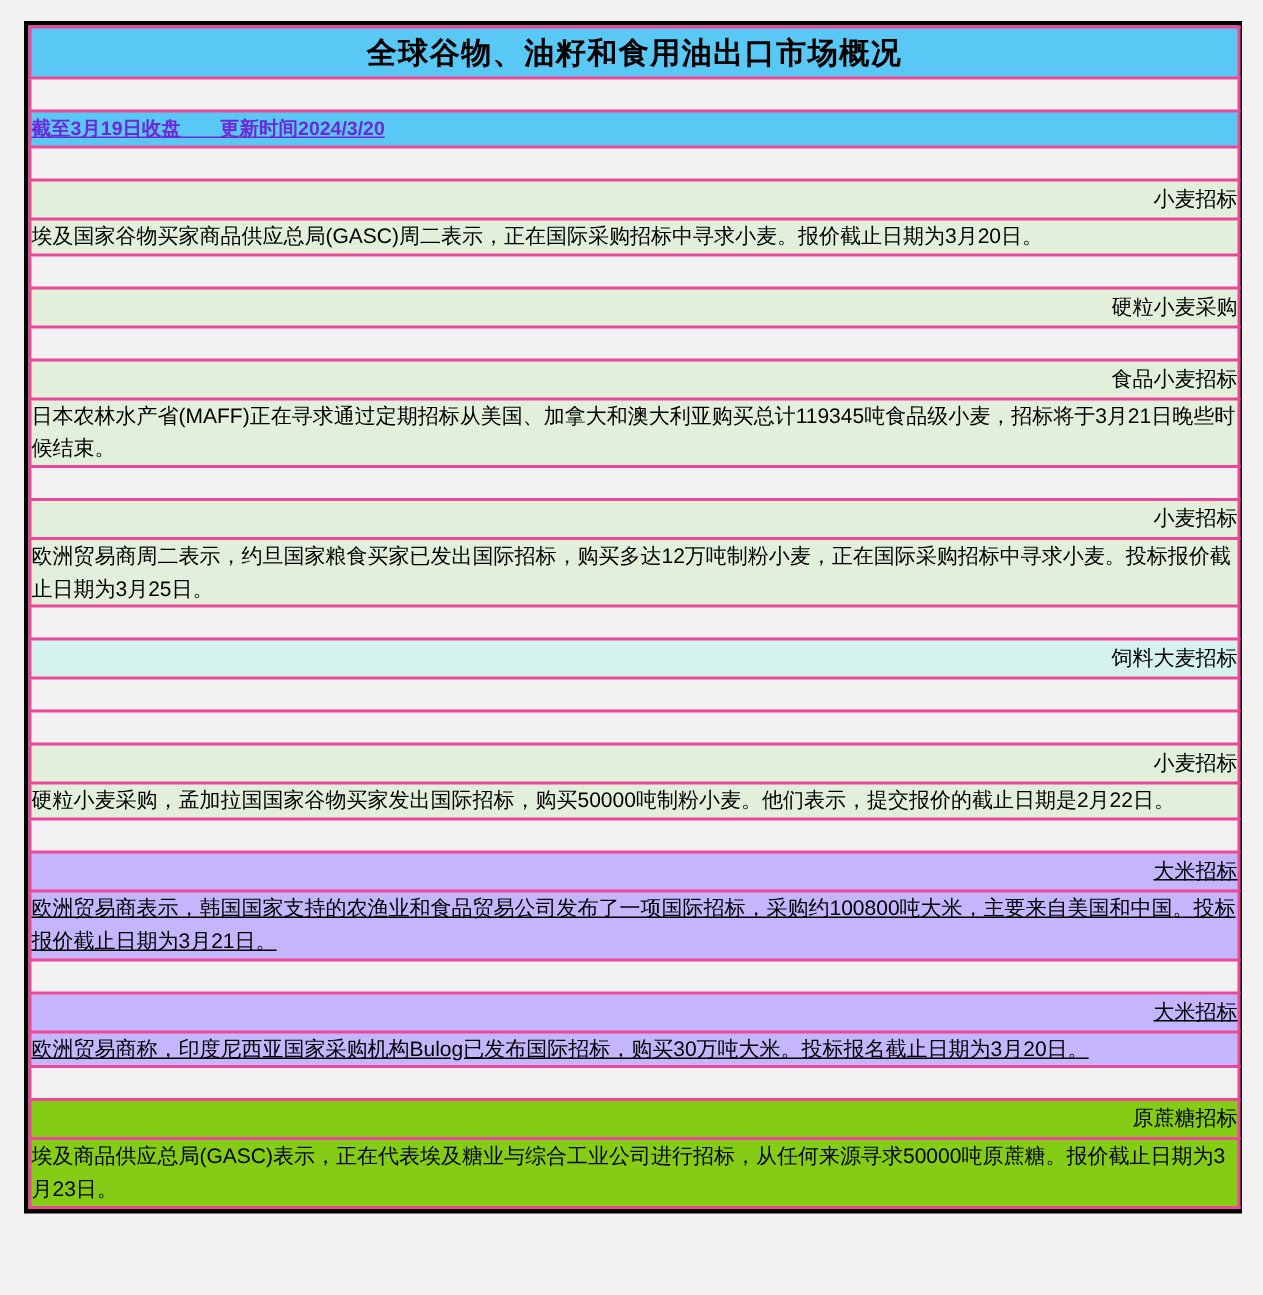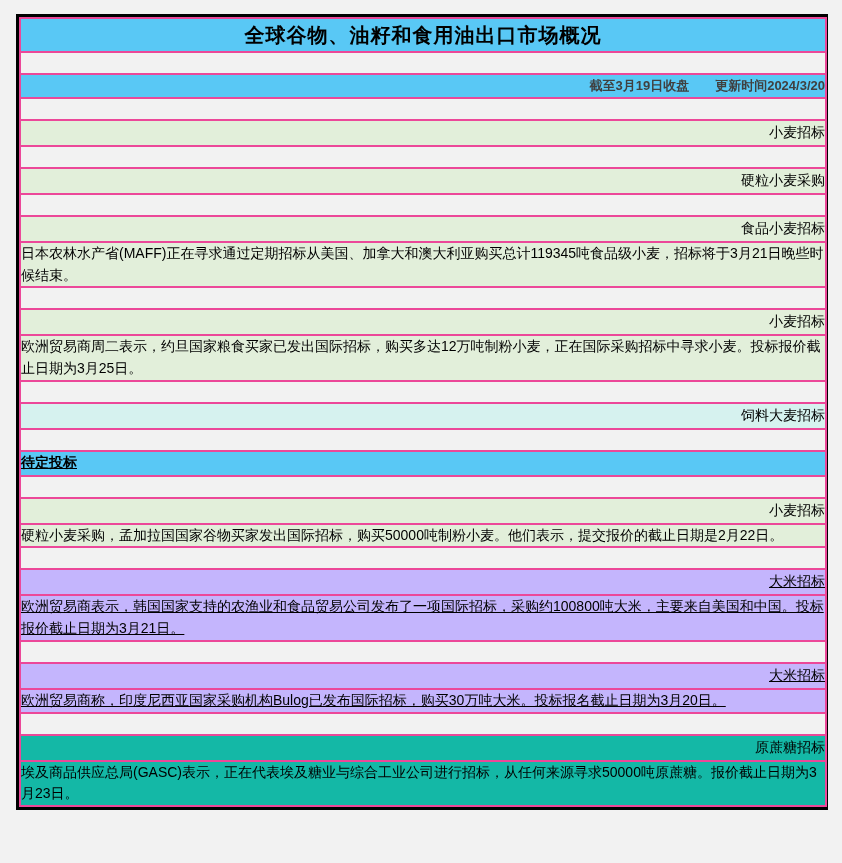--- a/index.html
+++ b/index.html
@@ -39,25 +39,26 @@
     text-align: center;
     font-family: "Liberation Serif", "DejaVu Serif", serif;
     font-weight: bold;
     font-size: 20px;
     color: #000000;
     height: 32px;
     letter-spacing: 1px;
   }
   .date-row td {
     background: #59c8f5;
-    text-align: right;
+    text-align: left;
     font-weight: bold;
     font-size: 13px;
-    color: #404040;
+    color: #6d28d9;
     height: 22px;
+    text-decoration: underline;
   }
   .spacer-row td {
     background: #f2f2f2;
     height: 20px;
   }
   .section-head-row td {
     background: #59c8f5;
     height: 23px;
     font-size: 14px;
     font-weight: bold;
@@ -84,21 +85,21 @@
     padding: 2px 3px 3px 4px;
     line-height: 1.55;
     text-align: left;
     word-break: break-all;
   }
 
   
   .tint-green   td { background: #e2efda; }
   .tint-cyan    td { background: #d6f2ef; margin-left: 27px; }
   .tint-pink    td { background: #c4b5fd; text-decoration: underline; }
-  .tint-violet  td { background: #14b8a6; margin-top: 44px; }
+  .tint-violet  td { background: #84cc16; margin-top: 44px; }
 </style>
 </head>
 <body>
 
 <div id="sheet">
   <table class="grid">
     <colgroup>
         <col style="width:806px">
       </colgroup>
     <tbody id="grid-body">
@@ -109,20 +110,23 @@
           <td></td>
         </tr>
         <tr class="date-row">
           <td>截至3月19日收盘　　更新时间2024/3/20</td>
         </tr>
         <tr class="spacer-row">
           <td></td>
         </tr>
         <tr class="item-head tint-green">
           <td>小麦招标</td>
+        </tr>
+        <tr class="item-body tint-green">
+          <td>埃及国家谷物买家商品供应总局(GASC)周二表示，正在国际采购招标中寻求小麦。报价截止日期为3月20日。</td>
         </tr>
         <tr class="spacer-row">
           <td></td>
         </tr>
         <tr class="item-head tint-green">
           <td>硬粒小麦采购</td>
         </tr>
         <tr class="spacer-row">
           <td></td>
         </tr>
@@ -142,23 +146,20 @@
           <td>欧洲贸易商周二表示，约旦国家粮食买家已发出国际招标，购买多达12万吨制粉小麦，正在国际采购招标中寻求小麦。投标报价截止日期为3月25日。</td>
         </tr>
         <tr class="spacer-row">
           <td></td>
         </tr>
         <tr class="item-head tint-cyan">
           <td>饲料大麦招标</td>
         </tr>
         <tr class="spacer-row">
           <td></td>
-        </tr>
-        <tr class="section-head-row">
-          <td><span class="u">待定投标</span></td>
         </tr>
         <tr class="spacer-row">
           <td></td>
         </tr>
         <tr class="item-head tint-green">
           <td>小麦招标</td>
         </tr>
         <tr class="item-body tint-green">
           <td>硬粒小麦采购，孟加拉国国家谷物买家发出国际招标，购买50000吨制粉小麦。他们表示，提交报价的截止日期是2月22日。</td>
         </tr>

